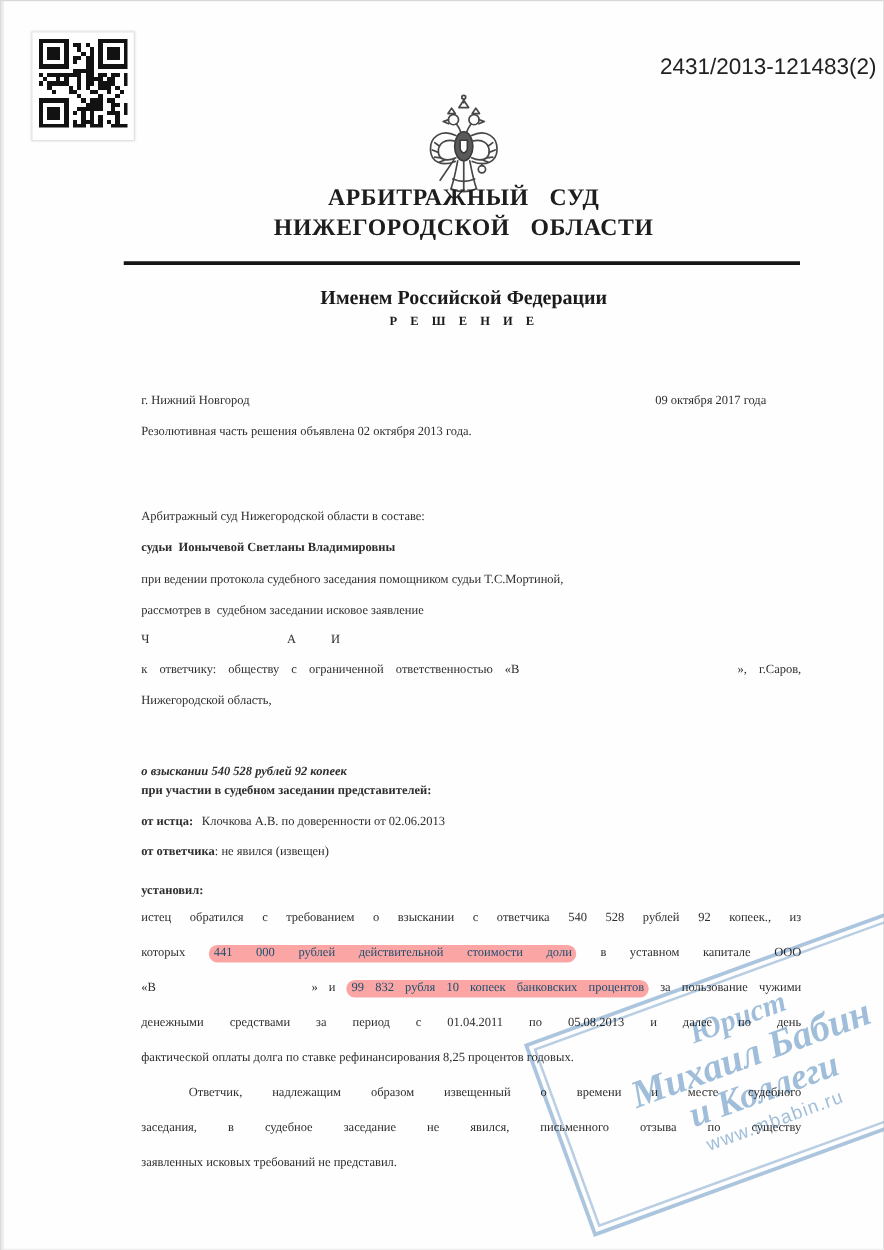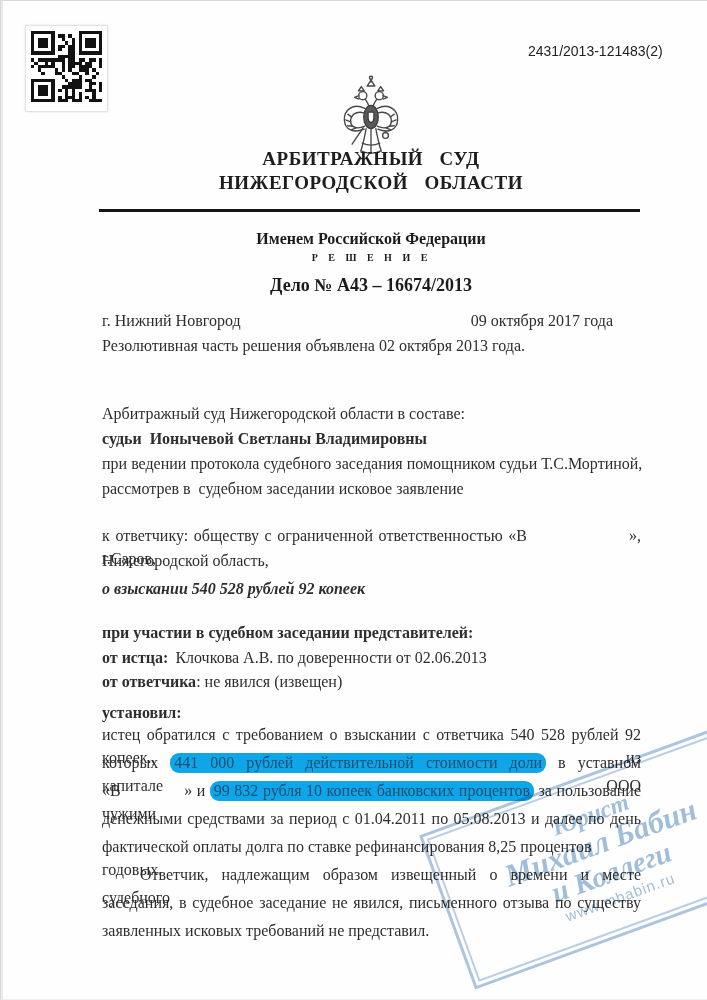--- a/index.html
+++ b/index.html
@@ -7,39 +7,39 @@
     position:relative; width:707px; height:1000px; margin:0 auto;
     background:#fefefe; overflow:hidden;
     border:1px solid #d9d9d9;
     box-shadow: inset 2px 0 0 #ececec, inset 0 -2px 0 #efefef;
     font-family:"Liberation Serif", serif; color:#2e2e2e;
   }
   
   .qr-card{position:absolute; left:24px; top:24px; padding:5px; background:#fff;
     border:1px solid #e3e3e3; box-shadow:0 0 2px rgba(0,0,0,.12);}
   .doc-number{position:absolute; left:527px; top:42px;
-    font-family:"Liberation Sans", sans-serif; font-size:14px; color:#222;}
+    font-family:"Liberation Sans", sans-serif; font-size:18px; color:#222;}
   .content{position:absolute; left:100px; top:0; width:540px; height:984px;}
   .emblem{position:absolute; top:72px; left:0; right:0; text-align:center;}
   .court-name{position:absolute; top:146px; left:0; right:0; text-align:center;
     font-size:19px; font-weight:bold; line-height:24px; letter-spacing:.5px; word-spacing:3px; color:#1d1d1d;}
   .rule{position:absolute; top:208px; left:-2px; width:541px; height:3px; background:#161616;}
   
   .t-center{position:absolute; left:0; right:0; text-align:center; color:#1b1b1b;}
   .in-name{top:229px; font-size:16px; font-weight:bold;text-align:center;}
   .decision{top:251px; font-size:10px; font-weight:bold; letter-spacing:3px; word-spacing:2px;}
   .case-no{top:274px; font-size:18px; font-weight:bold;}
   
-  .line{position:absolute; left:1px; right:0; font-size:16px; line-height:23px; white-space:nowrap;gap:42px;}
+  .line{position:absolute; left:12px; right:0; font-size:10px; line-height:23px; white-space:nowrap;gap:42px;}
   .wrapok{white-space:normal;}
   .row{display:flex; justify-content:space-between; padding-right:28px;}
   .b{font-weight:bold;}
-  .bi{font-weight:bold; font-style:italic;}
+  .bi{font-weight:bold; font-style:italic;margin-top:29px;}
   .just{white-space:normal; text-align:justify; text-align-last:justify;}
-  .hl{background:#0ea5e9; color:#1b4f6e; padding:1px 4px 2px; border-radius:9px;}
+  .hl{background:#fca5a5; color:#1b4f6e; padding:1px 4px 2px; border-radius:9px;}
   .val-gap{padding-left:7px;}
   .sp1{margin-left:110px;} .sp2{margin-left:28px;}
   .indent{text-indent:38px;}
   
   .stamp{
     position:absolute; left:436px; top:772px; width:330px; height:158px;
     transform:rotate(-20deg);
     border:3px solid rgba(152,184,215,.85);
     color:#9cbcd9; mix-blend-mode:multiply; opacity:.95;
     display:flex; flex-direction:column; align-items:center; justify-content:center;
@@ -248,33 +248,35 @@
 
     <div class="court-name">
       <div>АРБИТРАЖНЫЙ&nbsp; СУД</div>
       <div>НИЖЕГОРОДСКОЙ&nbsp; ОБЛАСТИ</div>
     </div>
 
     <div class="rule"></div>
 
     <div class="t-center in-name">Именем Российской Федерации</div>
     <div class="t-center decision">Р Е Ш Е Н И Е</div>
-    <div class="t-center case-no">Дело № А43 – 16674/2013</div>
 
     <div class="line row" style="top:308px">
       <span>г. Нижний Новгород</span>
       <span>09 октября 2017 года</span>
     </div>
     <div class="line" style="top:333px">Резолютивная часть решения объявлена 02 октября 2013 года.</div>
 
     <div class="line" style="top:401px">Арбитражный суд Нижегородской области в составе:</div>
     <div class="line b" style="top:426px">судьи&nbsp; Ионычевой Светланы Владимировны</div>
     <div class="line" style="top:451px">при ведении протокола судебного заседания помощником судьи Т.С.Мортиной,</div>
     <div class="line" style="top:476px">рассмотрев в&nbsp; судебном заседании исковое заявление</div>
 
+    <div class="line" style="top:499px">
+      <span>Ч</span><span class="sp1">А</span><span class="sp2">И</span>
+    </div>
 
     <div class="line just" style="top:523px">к ответчику: обществу с ограниченной ответственностью «В&nbsp;&nbsp;&nbsp;&nbsp;&nbsp;&nbsp;&nbsp;&nbsp;&nbsp;&nbsp;&nbsp;&nbsp;&nbsp;&nbsp;&nbsp;&nbsp;&nbsp;&nbsp;», г.Саров,</div>
     <div class="line" style="top:548px">Нижегородской область,</div>
 
     <div class="line bi" style="top:576px">о взыскании 540 528 рублей 92 копеек</div>
 
     <div class="line b" style="top:620px">при участии в судебном заседании представителей:</div>
     <div class="line" style="top:645px">
       <span class="b">от истца:</span><span class="val-gap">Клочкова А.В. по доверенности от 02.06.2013</span>
     </div>

